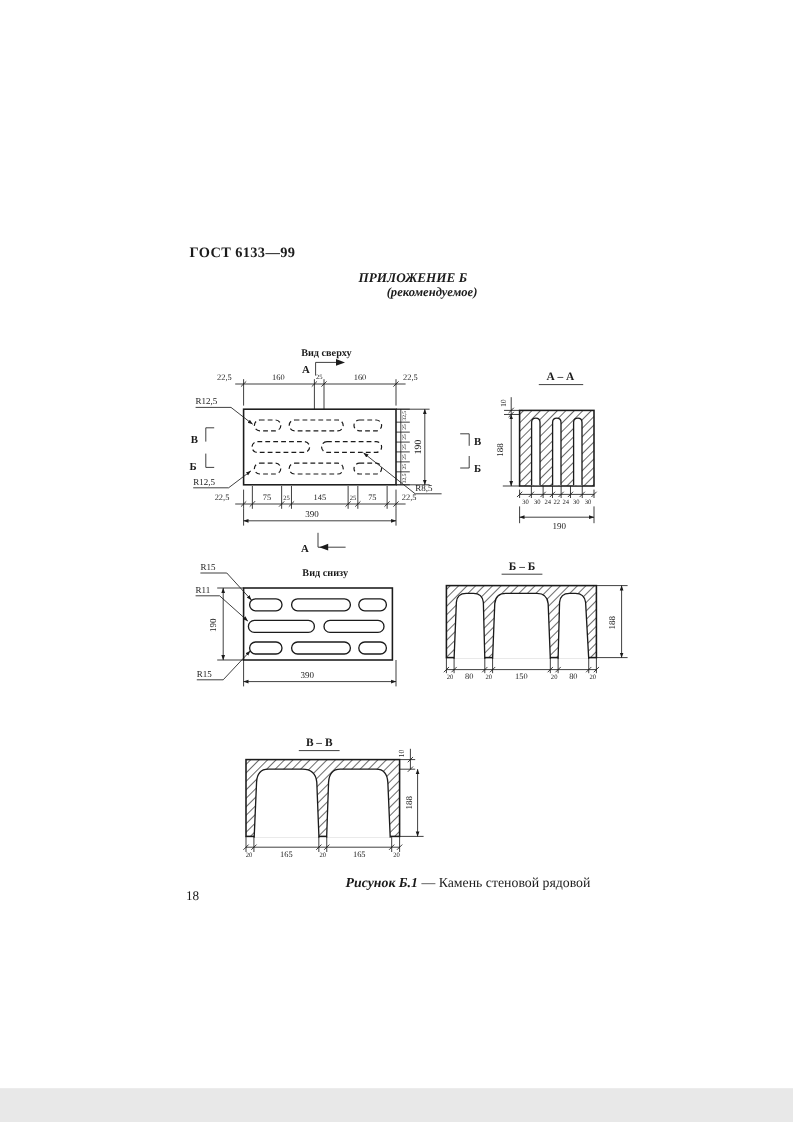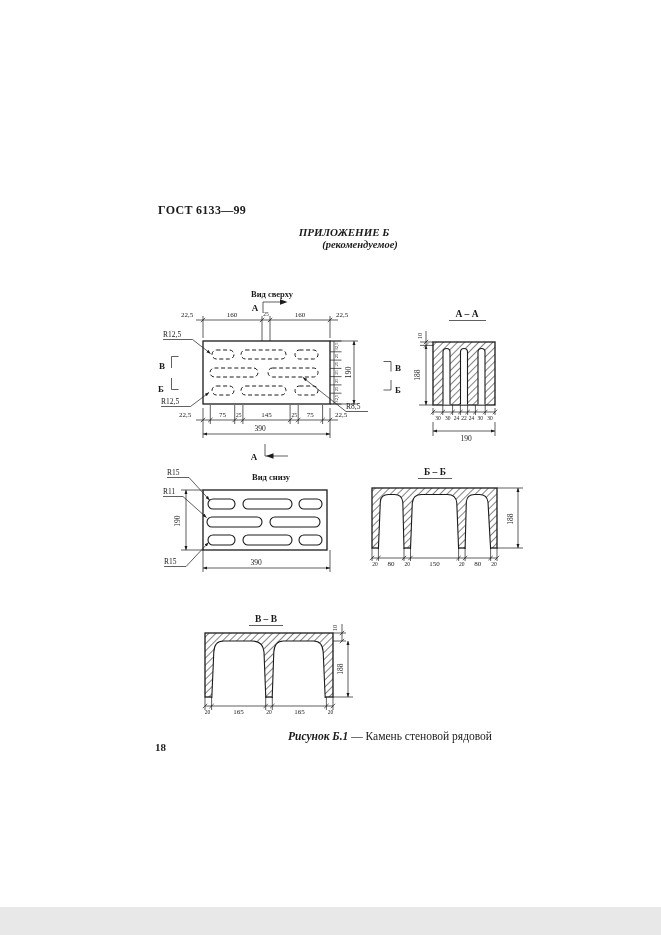--- a/index.html
+++ b/index.html
@@ -6,21 +6,21 @@
   #page{position:relative;width:661px;height:907px;background:#ffffff;overflow:hidden;
         font-family:"Liberation Serif",serif;color:#1b1b1b;}
   .abs{position:absolute;white-space:nowrap;}
   .cx{transform:translateX(-50%);}
   .gost{left:158px;top:203px;font-size:12px;font-weight:bold;letter-spacing:.3px;}
   .appx{left:344px;top:226px;font-size:11px;font-weight:bold;font-style:italic;}
   .appn{left:344px;top:239px;font-size:10.5px;font-weight:bold;font-style:italic;margin-left:16px;}
   .ttl{left:343px;top:256px;font-size:12.5px;font-weight:bold;}
   .cap{left:346px;top:730px;font-size:11.5px;margin-left:44px;}
   .cap b{font-style:italic;}
-  .pg{left:155px;top:741px;font-size:11px;font-weight:bold;}
+  .pg{left:155px;top:741px;font-size:11px;}
   svg text{fill:#1b1b1b;font-family:"Liberation Serif",serif;}
   .ln{stroke:#1b1b1b;stroke-width:.7;fill:none;}
   .bold{stroke-width:1.3;}
   .dsh{stroke:#1b1b1b;stroke-width:1;fill:none;stroke-dasharray:4 2.6;}
   .sol{stroke:#1b1b1b;stroke-width:1.1;fill:none;}
   .void{fill:#ffffff;stroke:#1b1b1b;stroke-width:1.1;}
   .f45{font-size:4.6px;} .f55{font-size:5.5px;} .f65{font-size:6.5px;}
   .f7{font-size:7px;} .f75{font-size:7.5px;} .f8{font-size:8px;}
   .lbl{font-size:8.5px;font-weight:bold;}
   .sec{font-size:9.5px;font-weight:bold;}

